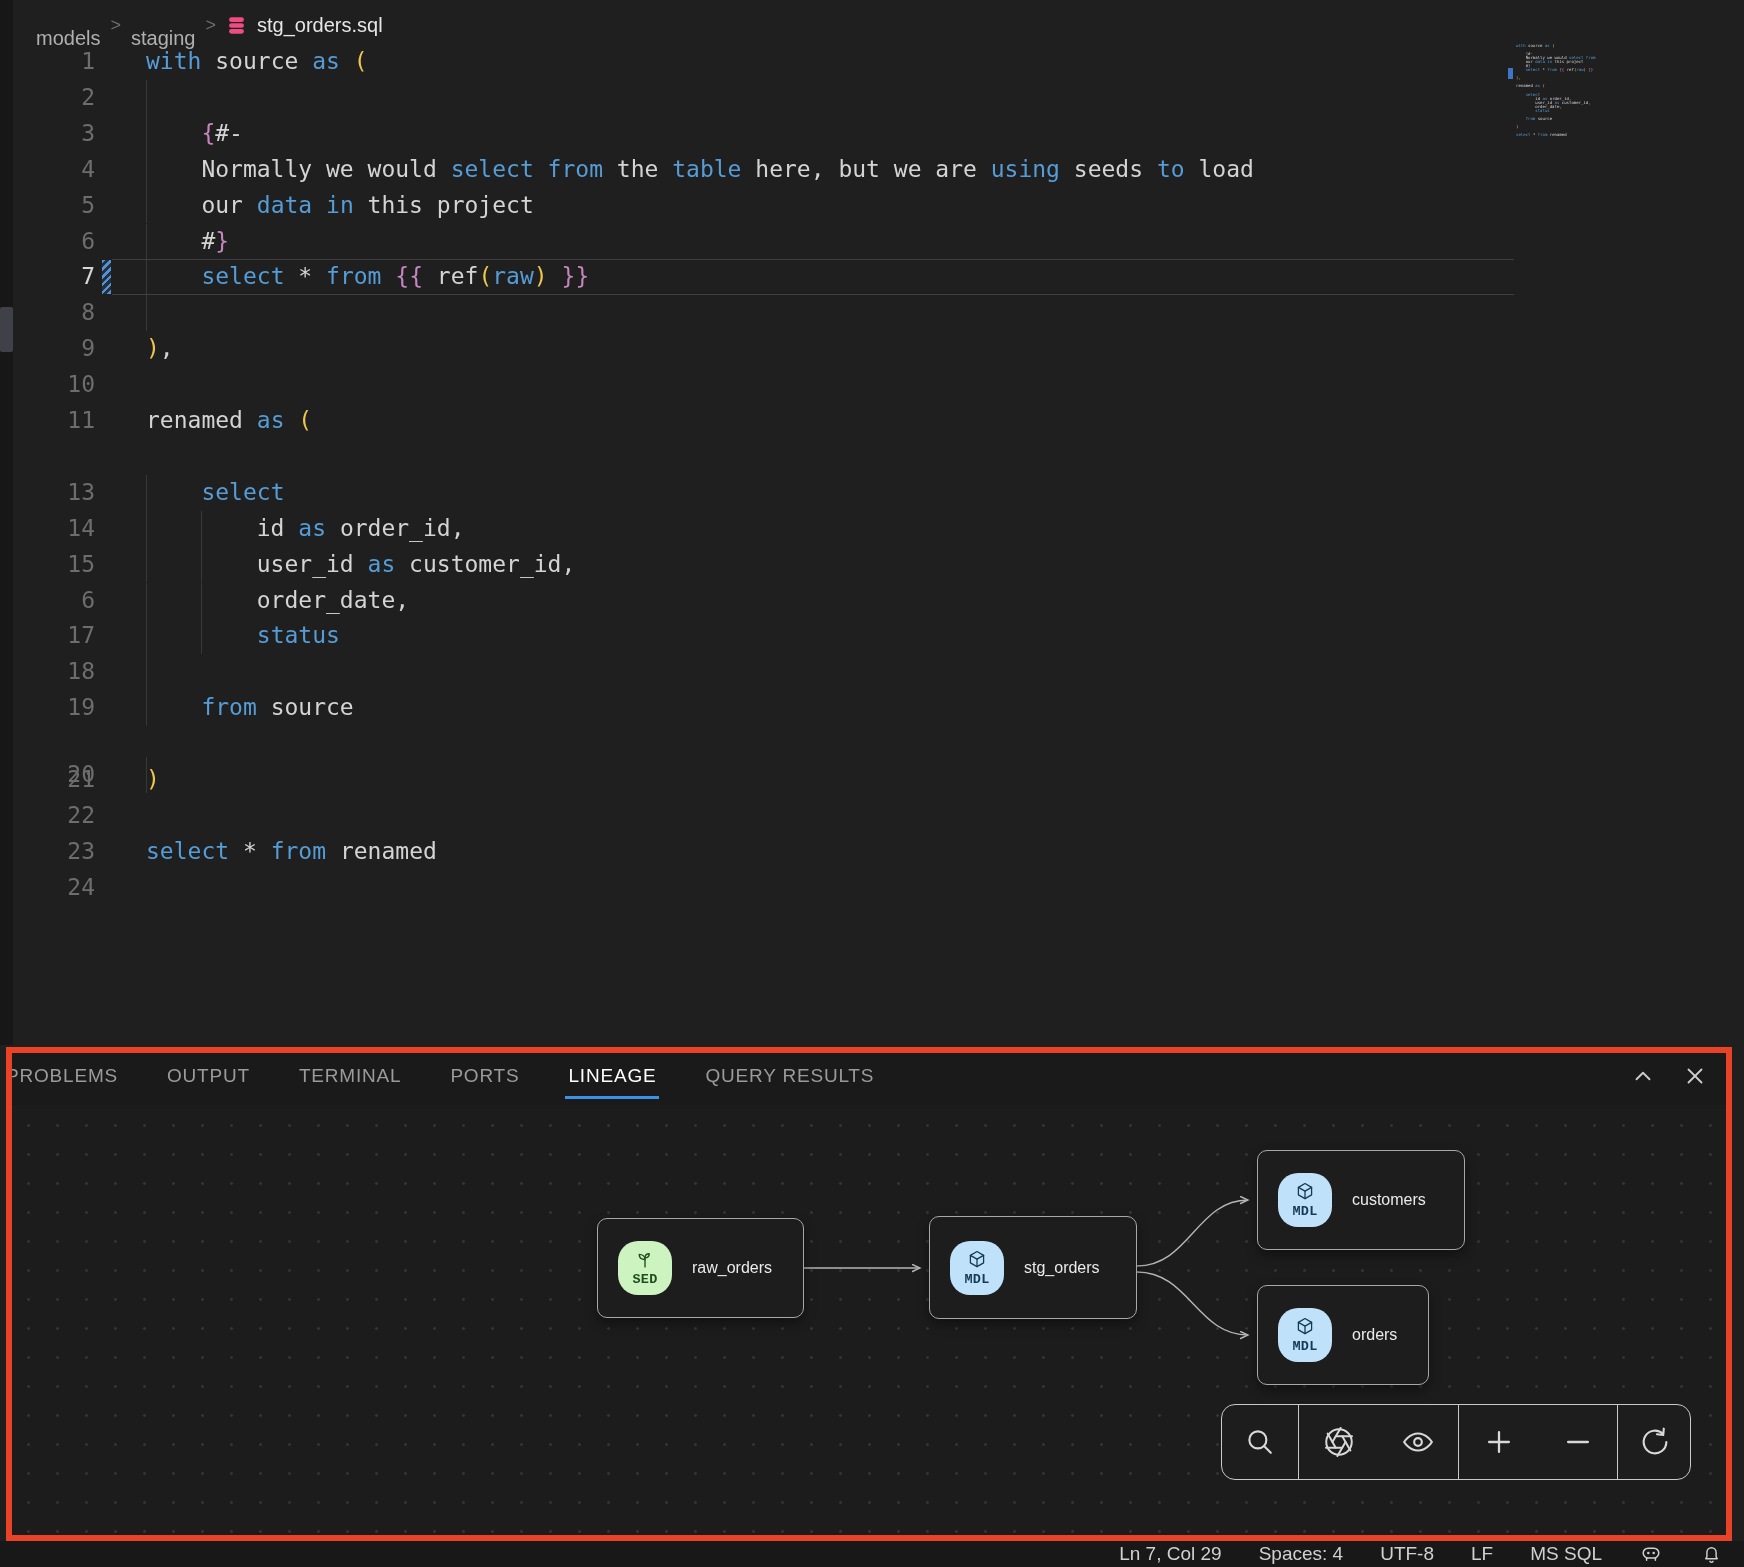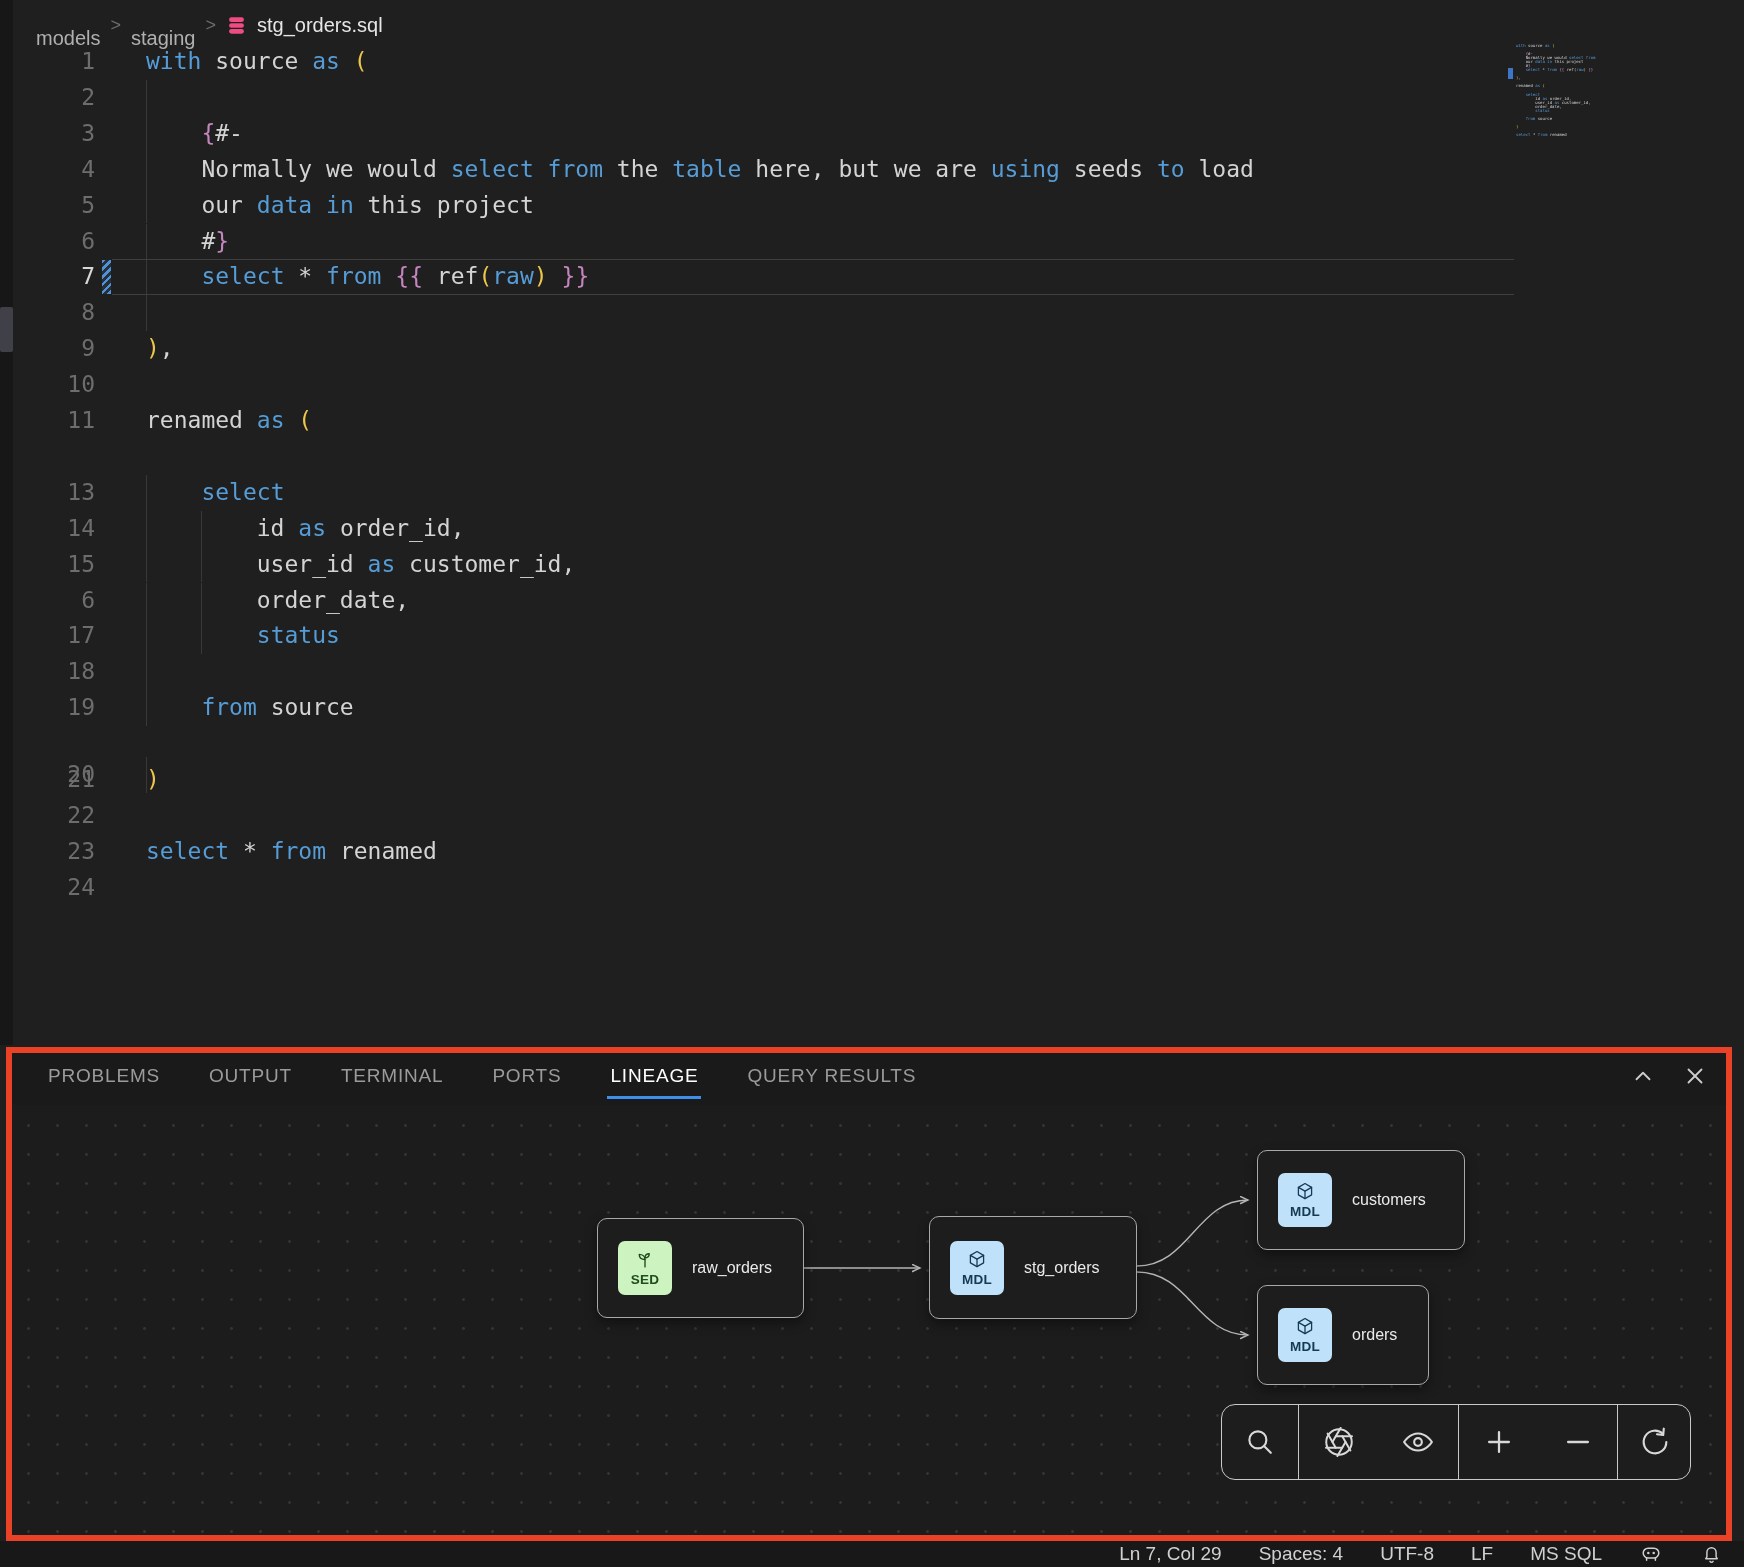--- a/index.html
+++ b/index.html
@@ -31,33 +31,33 @@
   .tk-k{color:var(--kw);} .tk-d{color:var(--fg);} .tk-p{color:var(--pink);} .tk-y{color:var(--yellow);}
   .clbox{position:absolute;left:99px;width:1402px;top:0;height:100%;border-top:1px solid #3f3f3f;border-bottom:1px solid #3f3f3f;pointer-events:none;}
   .clhatch{position:absolute;left:89px;width:9px;top:1px;height:34px;
     background:repeating-linear-gradient(135deg,#5191d6 0 2.5px,rgba(81,145,214,.15) 2.5px 5.5px);}
   
   .minimap{position:absolute;left:1516px;top:44px;width:80px;overflow:hidden;}
   .mline{height:4.05px;font:4px/4.05px "DejaVu Sans Mono",monospace;white-space:pre;overflow:hidden;}
   .mm-marker{position:absolute;left:1508px;top:68px;width:5px;height:11px;background:#3d76c8;}
   
   .panel{position:absolute;left:6px;top:1047px;width:1726px;height:494px;background:#1b1b1b;}
-  .tabs{position:absolute;left:0;top:0;right:0;height:58px;display:flex;gap:49px;padding-left:42px;align-items:center;background:#1a1a1a;}
+  .tabs{position:absolute;left:0;top:0;right:0;height:58px;display:flex;gap:49px;align-items:center;background:#1a1a1a;}
   .tab{position:relative;font-size:19px;letter-spacing:.8px;color:#9b9b9b;height:100%;display:flex;align-items:center;cursor:pointer;}
   .tab.active{color:#fff;}
   .tab.active::after{content:"";position:absolute;left:-3px;right:-3px;bottom:6px;height:3px;background:var(--underline);}
   .panel-actions{position:absolute;right:24px;top:0;height:58px;display:flex;gap:26px;align-items:center;color:#cdcdcd;}
   .pa-btn{width:26px;height:26px;cursor:pointer;}
   .graph{position:absolute;left:0;right:0;top:58px;bottom:0;background-color:#1c1c1c;
     background-image:radial-gradient(circle,#343434 1.3px,transparent 1.5px);
     background-size:29px 29px;background-position:8px 6px;overflow:hidden;}
   .edges{position:absolute;left:0;top:0;}
   .node{position:absolute;background:#1d1d1d;border:1.5px solid #a8a8a8;border-radius:10px;
     display:flex;align-items:center;gap:20px;padding-left:20px;box-shadow:0 5px 12px rgba(0,0,0,.4);cursor:pointer;}
-  .badge{width:54px;height:54px;border-radius:7px;display:flex;flex-direction:column;align-items:center;justify-content:center;gap:1px;}
+  .badge{width:54px;height:54px;border-radius:20px;display:flex;flex-direction:column;align-items:center;justify-content:center;gap:1px;font-family:Liberation Mono, monospace;}
   .badge.seed{background:var(--seedbg);color:var(--seedfg);}
   .badge.model{background:var(--mdlbg);color:var(--mdlfg);}
   .badge svg{width:22px;height:22px;}
   .badge .blab{font-size:13.5px;font-weight:bold;letter-spacing:.3px;}
   .nlabel{font-size:16px;color:#eaeaea;}
   .lin-toolbar{position:absolute;left:1215px;top:299px;width:470px;height:76px;border:1.5px solid #c9c9c9;
     border-radius:14px;background:#1d1d1d;display:flex;overflow:hidden;}
   .tb-sec{display:flex;align-items:center;justify-content:space-around;height:100%;}
   .tb-sec:not(:last-child){border-right:1px solid #c9c9c9;}
   .tb-btn{width:34px;height:34px;color:#d8d8d8;cursor:pointer;}

